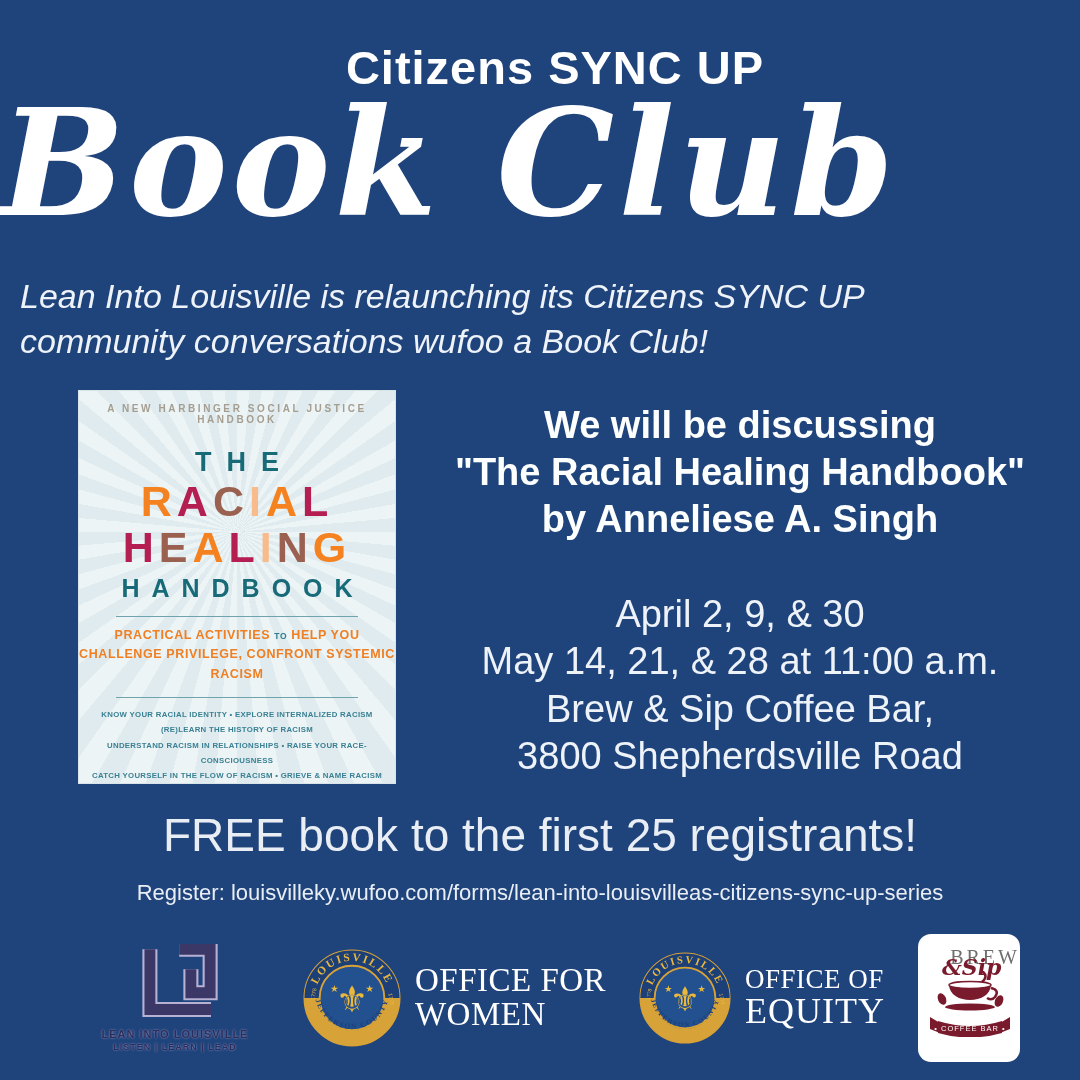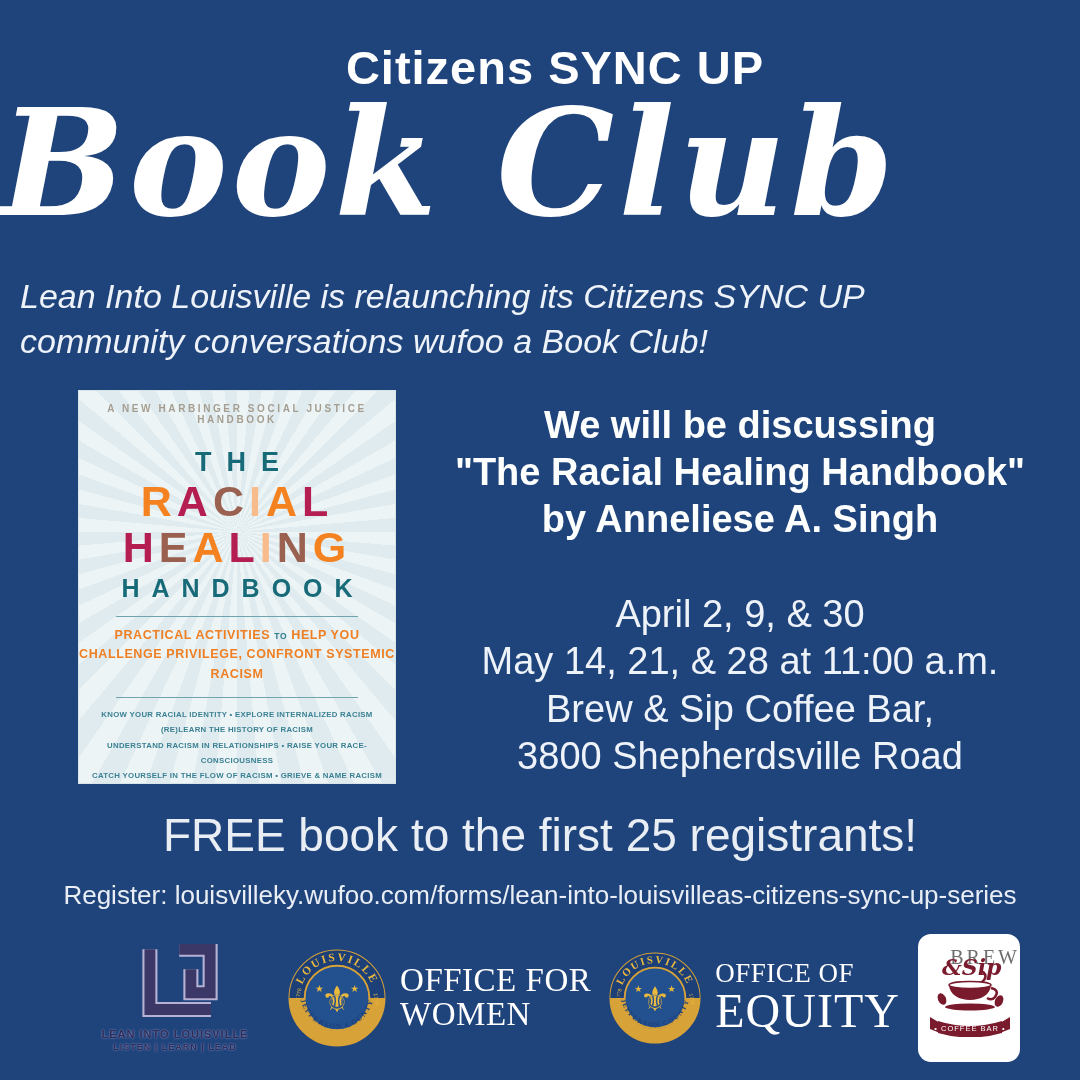--- a/index.html
+++ b/index.html
@@ -45,36 +45,36 @@
   }
   .discuss{font-size:38px;font-weight:700;color:#fdfefe;line-height:1.24;}
   .schedule{margin-top:48px;font-size:38px;font-weight:400;color:#eef3f9;line-height:1.24;}
   
   .free-line{
     position:absolute;top:808px;left:0;width:1080px;text-align:center;
     font-size:46px;color:#e9eef5;
   }
   .register-line{
     position:absolute;top:880px;left:0;width:1080px;text-align:center;
-    font-size:26px;color:#e9eef5;
+    font-size:22px;color:#e9eef5;
   }
   
   .logos{
     position:absolute;top:933px;left:0;width:1080px;height:130px;
     display:flex;align-items:center;justify-content:space-between;
     padding:0 60px 0 80px;box-sizing:border-box;
   }
   .lil{width:190px;text-align:center;}
   .lil .lil-name{font-size:11px;font-weight:700;letter-spacing:1px;color:#2f2c58;text-shadow:0 0 2px #9fa8d8;}
   .lil .lil-tag{font-size:9px;font-weight:700;letter-spacing:1px;color:#2f2c58;text-shadow:0 0 2px #9fa8d8;margin-top:2px;}
   .gov{display:flex;align-items:center;gap:14px;}
   .gov .gov-text{font-family:"Liberation Serif",serif;color:#ffffff;text-align:left;line-height:1.02;}
   .women .gov-text{font-size:33px;letter-spacing:0.5px;}
   .equity .l1{font-size:27px;letter-spacing:0.5px;}
-  .equity .l2{font-size:48px;letter-spacing:1px;}
+  .equity .l2{font-size:36px;letter-spacing:1px;}
   .brew{
     width:102px;height:128px;background:#ffffff;border-radius:13px;
     text-align:right;position:relative;overflow:hidden;
   }
   .brew .brew-word{margin-top:12px;font-family:"Liberation Serif",serif;font-size:20px;letter-spacing:3px;color:#6e6e6e;}
   .brew .sip-word{
     position:absolute;top:20px;left:24px;
     font-family:"DejaVu Serif",serif;font-style:italic;font-weight:700;
     font-size:22px;color:#7a1b2d;
   }

